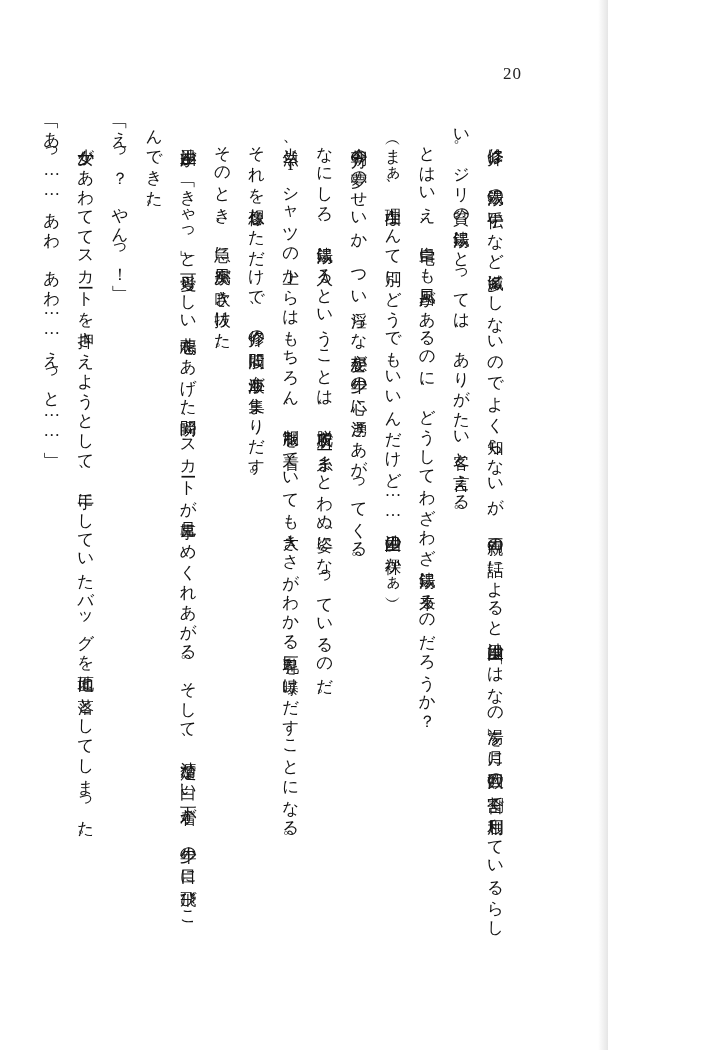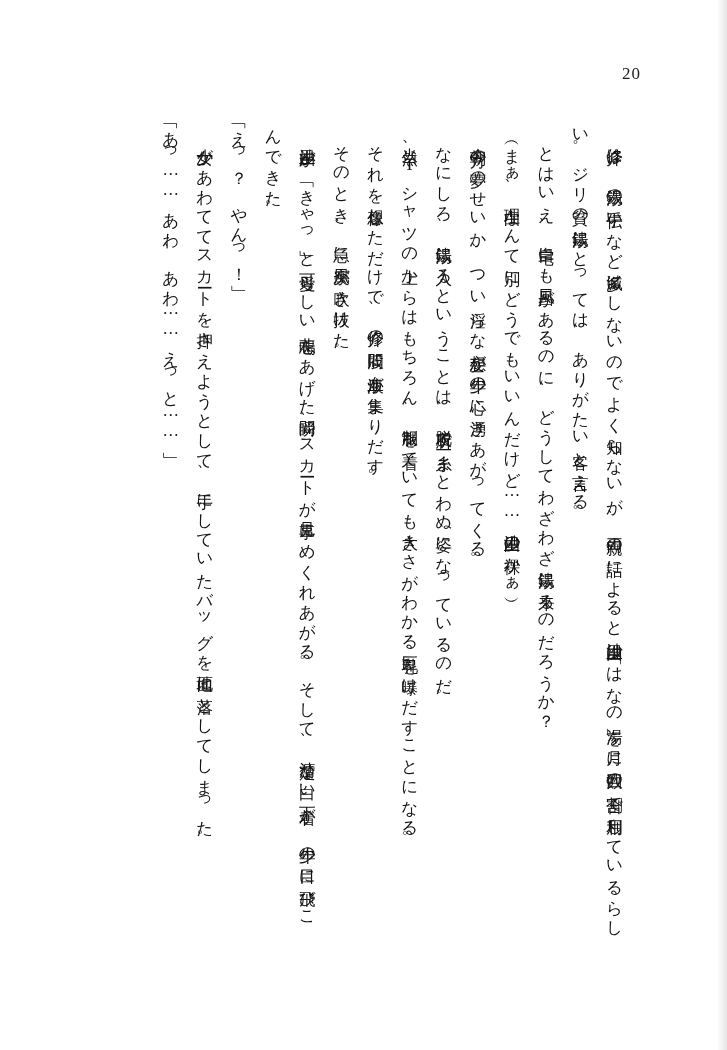--- a/index.html
+++ b/index.html
@@ -10,21 +10,21 @@
   body {
     width: 727px;
     height: 1050px;
     font-family: "Liberation Serif", "DejaVu Serif", serif;
     color: #1a1a1a;
     overflow: hidden;
   }
 
   .page {
     position: relative;
-    width: 727px;
+    width: 608px;
     height: 1050px;
     background: #ffffff;
     box-sizing: border-box;
   }
 
   
   .page-edge {
     position: absolute;
     top: 0;
     right: 0;

